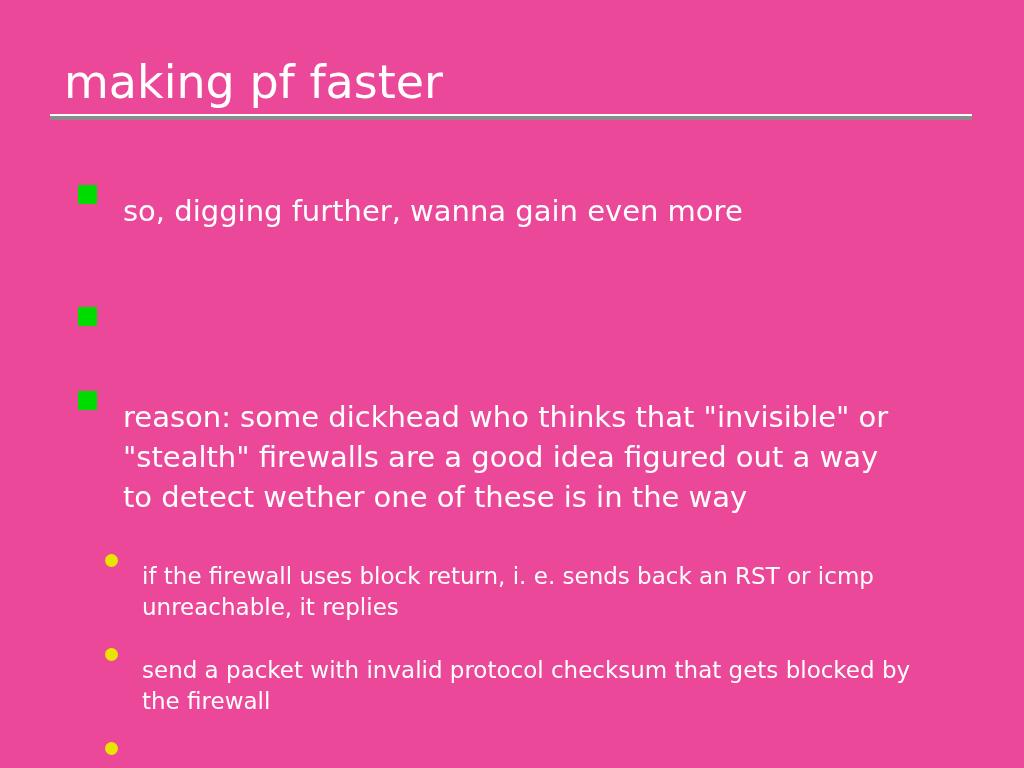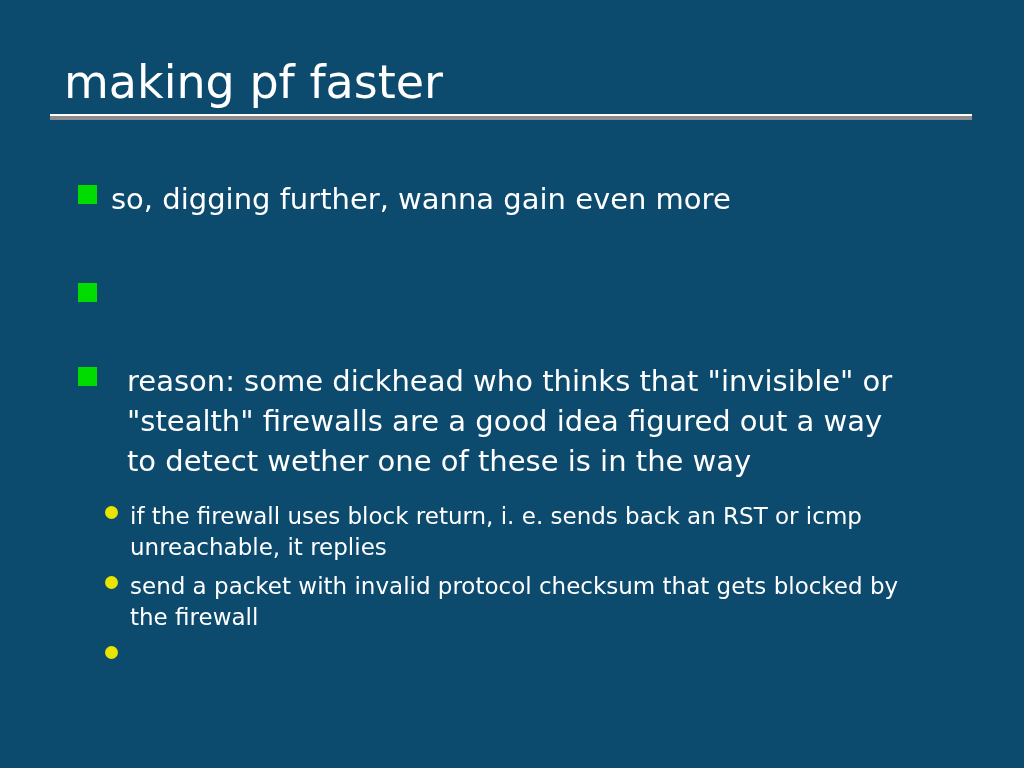--- a/index.html
+++ b/index.html
@@ -4,21 +4,21 @@
 <style>
   html, body {
     margin: 0;
     padding: 0;
     background: #222;
   }
   .slide {
     position: relative;
     width: 1024px;
     height: 768px;
-    background: #0c4a6e;
+    background: #ec4899;
     font-family: "DejaVu Sans", sans-serif;
     color: #FFFFFF;
     overflow: hidden;
   }
   .title {
     position: absolute;
     left: 64px;
     top: 54px;
     margin: 0;
     font-size: 46px;
@@ -51,26 +51,26 @@
   }
   .bullet .marker-square {
     flex: 0 0 auto;
     width: 19px;
     height: 19px;
     background: #00DC00;
     margin: 10px 10px 0 0;
   }
   .bullet p,
   .sub-bullet p {
-    margin: 4px;
+    margin: 16px;
     white-space: pre-line;
   }
   .bullet.b1 { margin-bottom: 50px; }
   .bullet.b2 { margin-bottom: 55px; }
-  .bullet.b3 { margin-bottom: 12px; gap: 16px; }
+  .bullet.b3 { margin-bottom: 12px; }
   .sub-list {
     margin-left: 27px;
   }
   .sub-bullet {
     display: flex;
     align-items: flex-start;
     font-size: 23px;
     line-height: 31px;
   }
   .sub-bullet .marker-dot {

